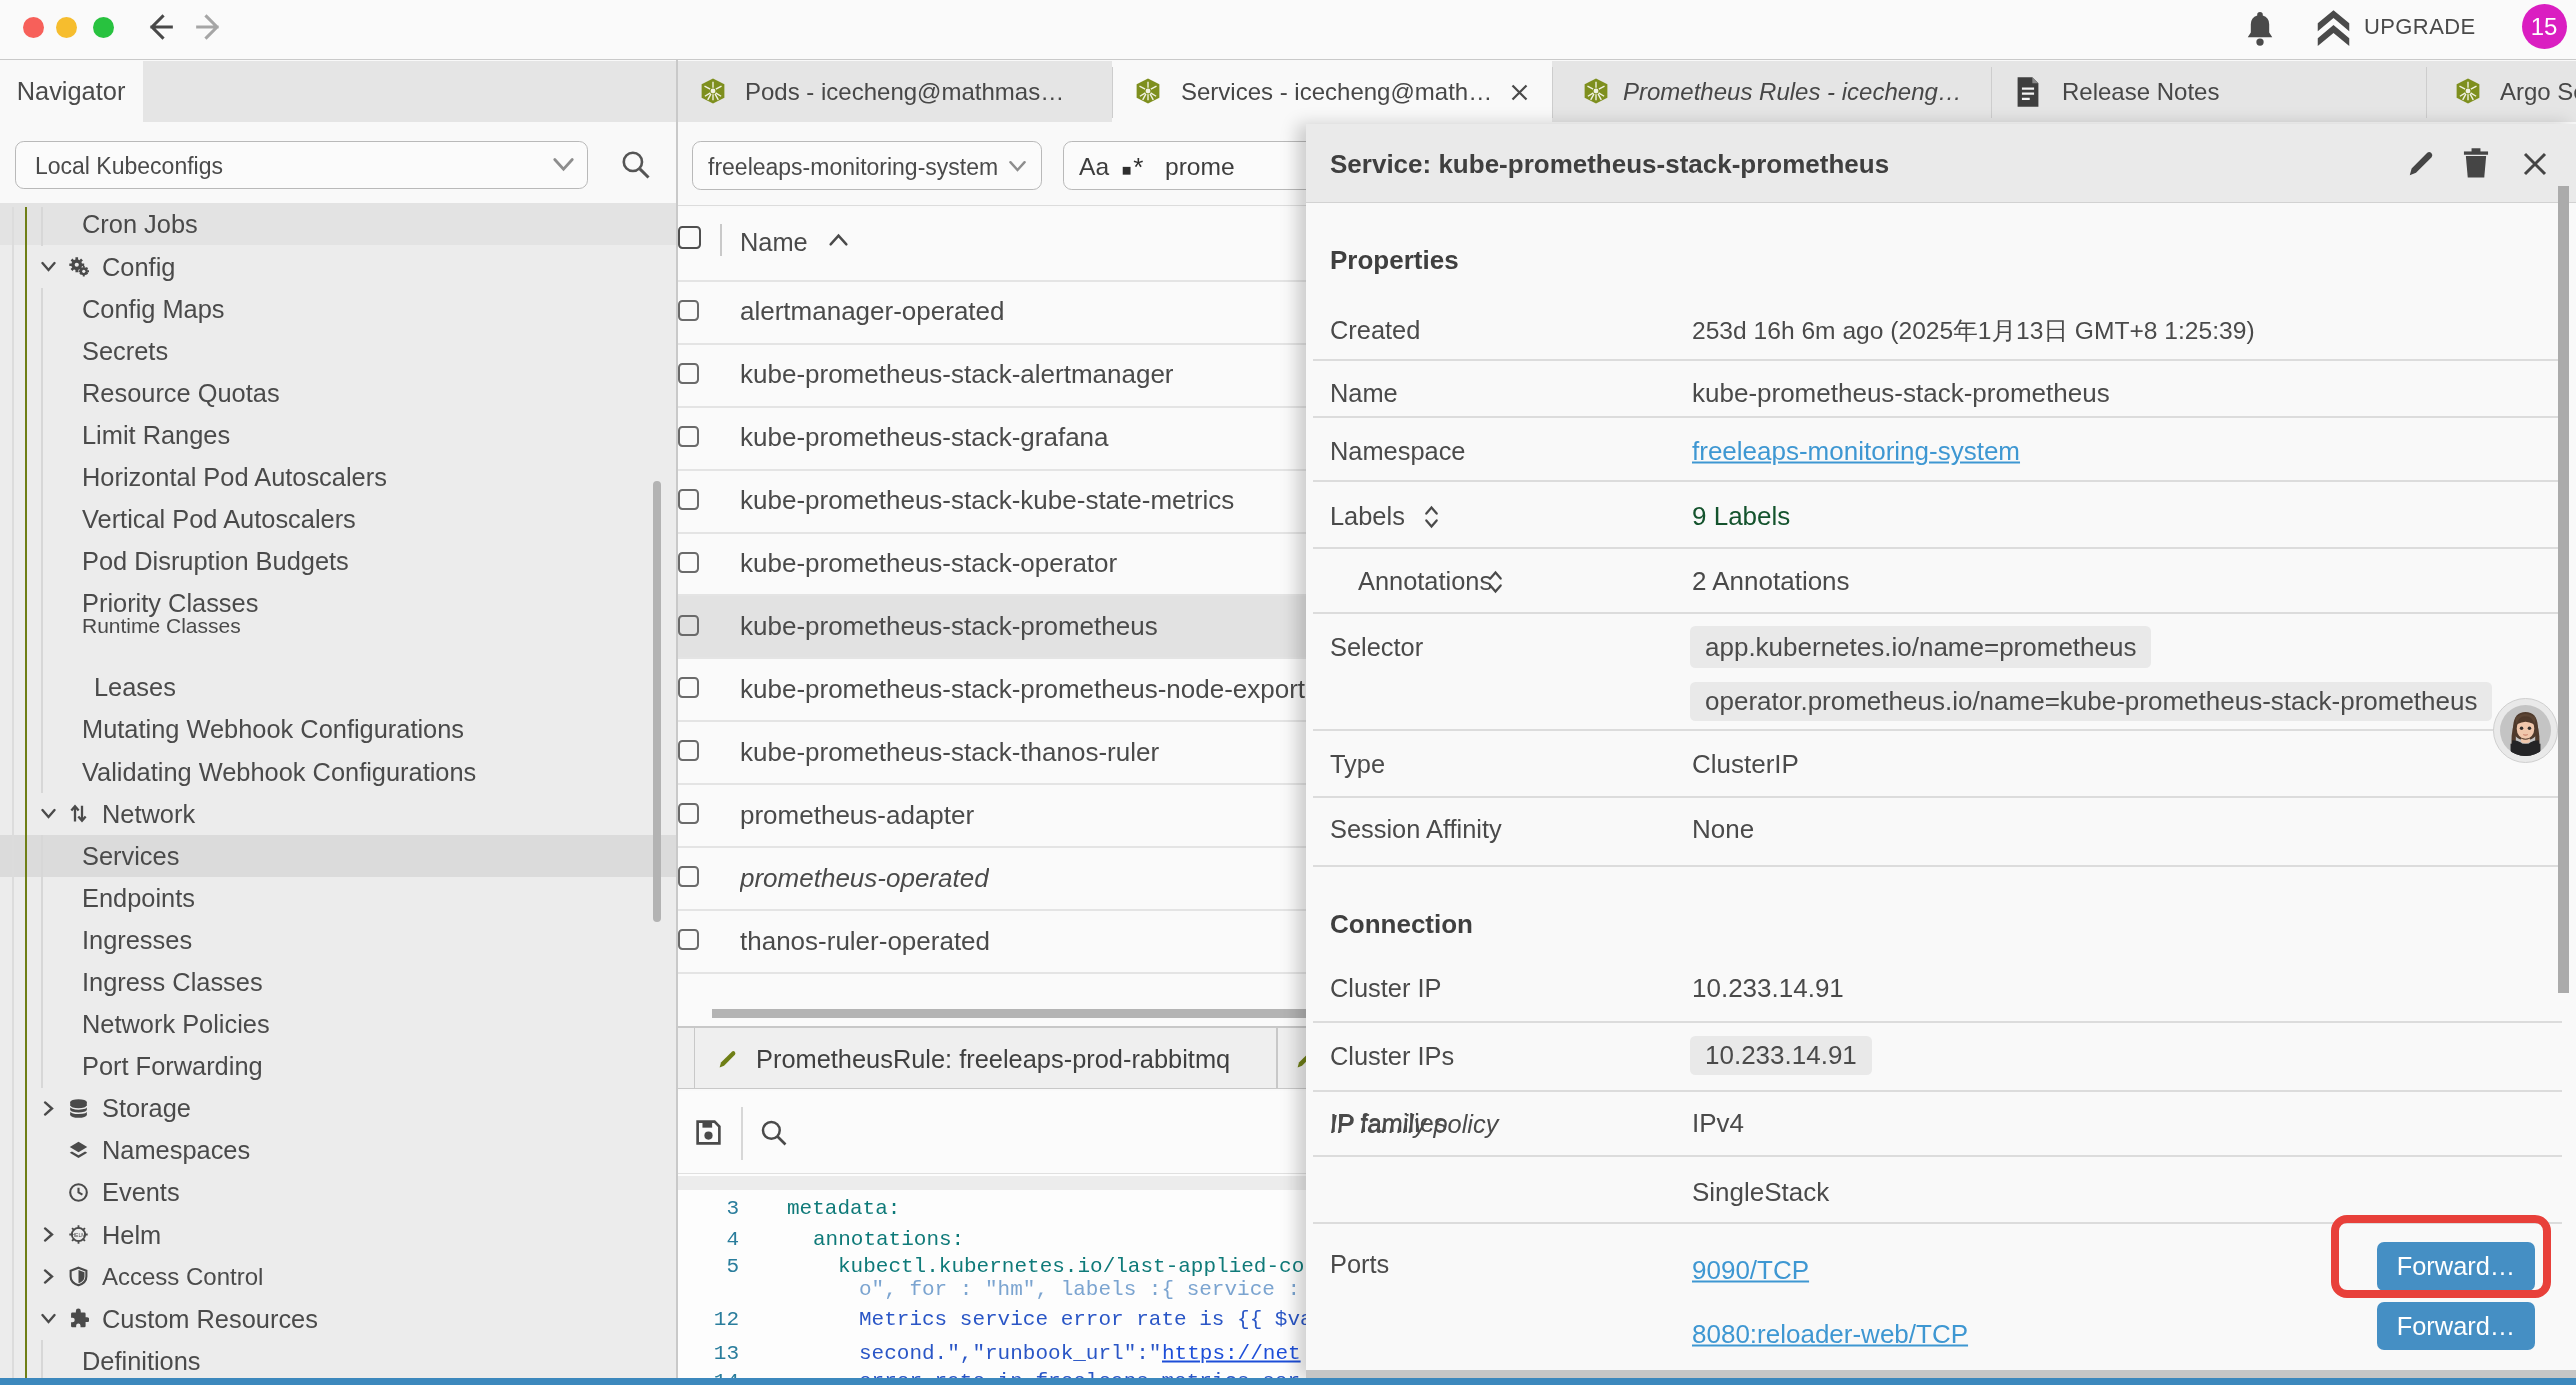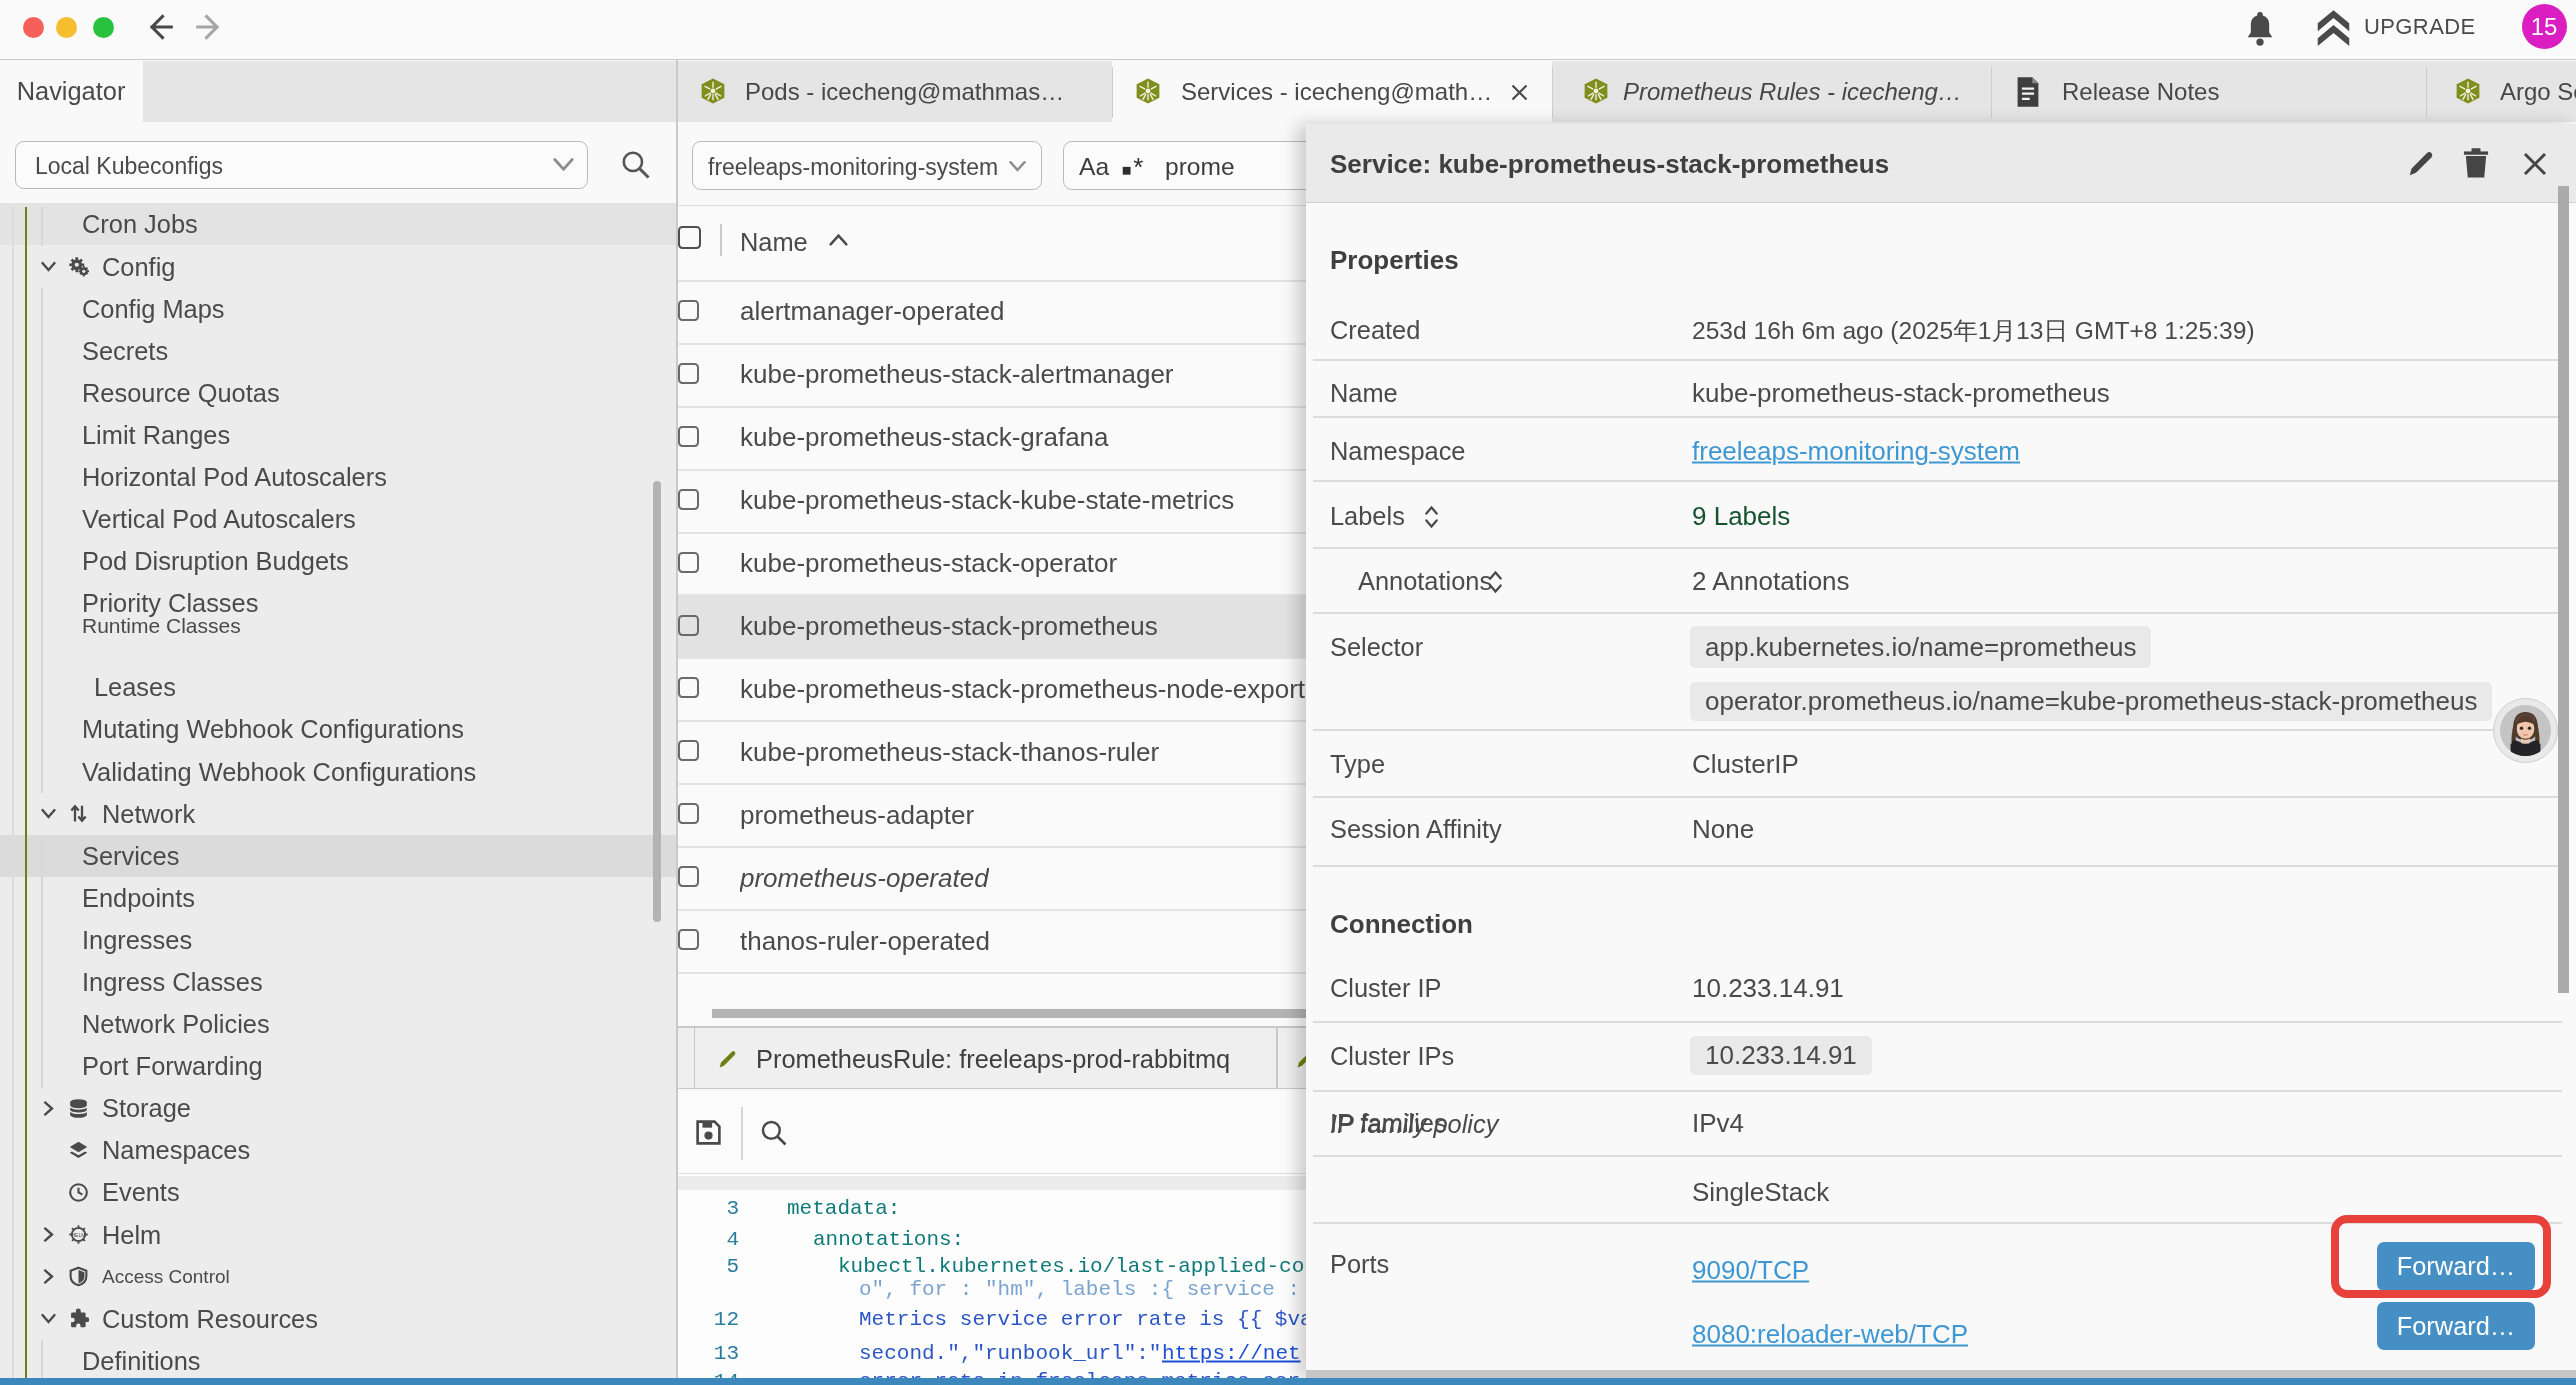--- a/index.html
+++ b/index.html
@@ -183,21 +183,21 @@
     </g>
   </svg>
 <div class="txt" style="left:102px;top:1235px;transform:translateY(-50%);font-size:25.4px;color:#4a4a4a;">Helm</div>
 <svg style="left:39px;top:1267px" width="19" height="19" viewBox="0 0 22 22">
 <path d="M7 4 L15 11 L7 18" stroke="#4a4a4a" stroke-width="2.8" fill="none" stroke-linecap="round"></path>
   </svg>
 <svg style="left:68px;top:1266px" width="21" height="21" viewBox="0 0 24 24">
     <path d="M12 2 L21 5.5 V12 c0 5.5 -4 8.5 -9 10 C7 20.5 3 17.5 3 12 V5.5 Z" fill="none" stroke="#4a4a4a" stroke-width="2.4"></path>
  <path d="M12 4.6 L18.8 7.2 V12 c0 4 -3 6.5 -6.8 7.8 Z" fill="#4a4a4a"></path>
   </svg>
-<div class="txt" style="left:102px;top:1277px;transform:translateY(-50%);font-size:19px;color:#4a4a4a;">Access Control</div>
+<div class="txt" style="left:102px;top:1277px;transform:translateY(-50%);font-size:24px;color:#4a4a4a;">Access Control</div>
 <svg style="left:39px;top:1309px" width="19" height="19" viewBox="0 0 22 22">
 <path d="M4 7 L11 15 L18 7" stroke="#4a4a4a" stroke-width="2.8" fill="none" stroke-linecap="round"></path>
   </svg>
 <svg style="left:68px;top:1308px" width="21" height="21" viewBox="0 0 24 24">
     <path d="M9 3.5 a2.8 2.8 0 0 1 5.6 0 v1.5 h4 a1.5 1.5 0 0 1 1.5 1.5 v4 h1.5 a2.8 2.8 0 0 1 0 5.6 h-1.5 v4.5 a1.5 1.5 0 0 1 -1.5 1.5 h-4.3 v-1.8 a2.5 2.5 0 0 0 -5 0 v1.8 H5 a1.5 1.5 0 0 1 -1.5 -1.5 v-4.2 h1.6 a2.6 2.6 0 0 0 0 -5.2 H3.5 V6.5 A1.5 1.5 0 0 1 5 5 h4 Z" fill="#4a4a4a"></path>
   </svg>
 <div class="txt" style="left:102px;top:1319px;transform:translateY(-50%);font-size:25.4px;color:#4a4a4a;">Custom Resources</div>
 <div class="txt" style="left:82px;top:1361px;transform:translateY(-50%);font-size:25.4px;color:#4a4a4a;">Definitions</div>
 <div class="abs" style="left:653px;top:481px;width:8px;height:441px;background:#b3b3b3;border-radius:4.4px;"></div>
 <div class="abs" style="left:676px;top:60px;width:1.8px;height:1319px;background:#c9c9c9;"></div>

